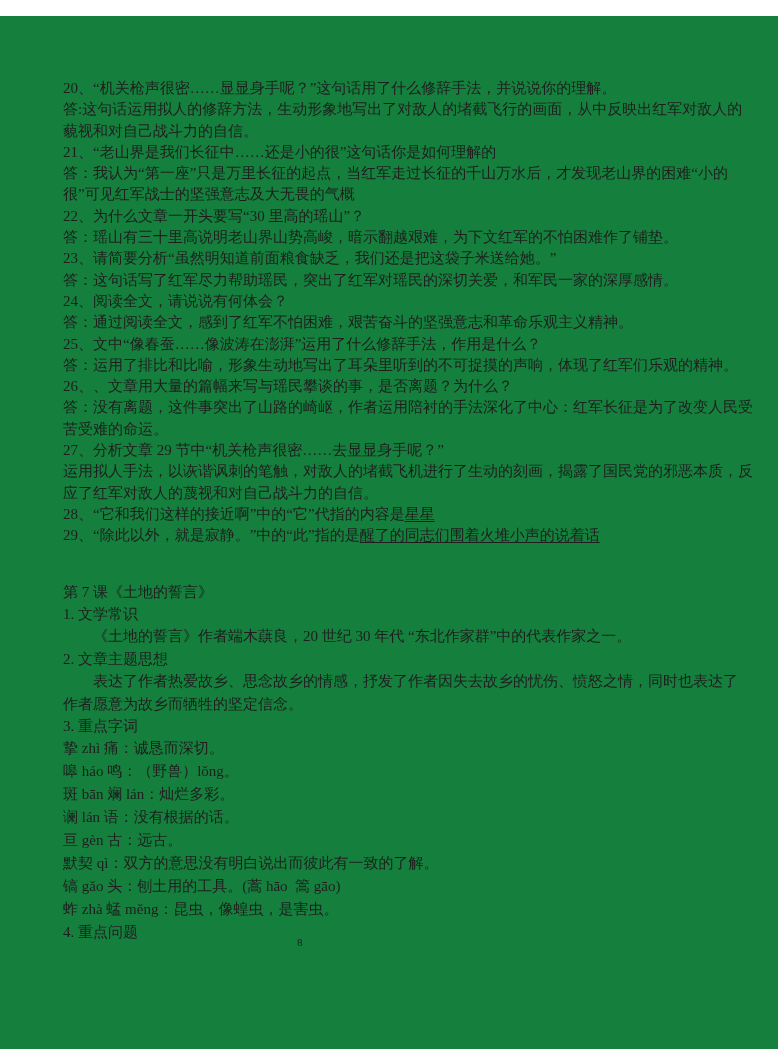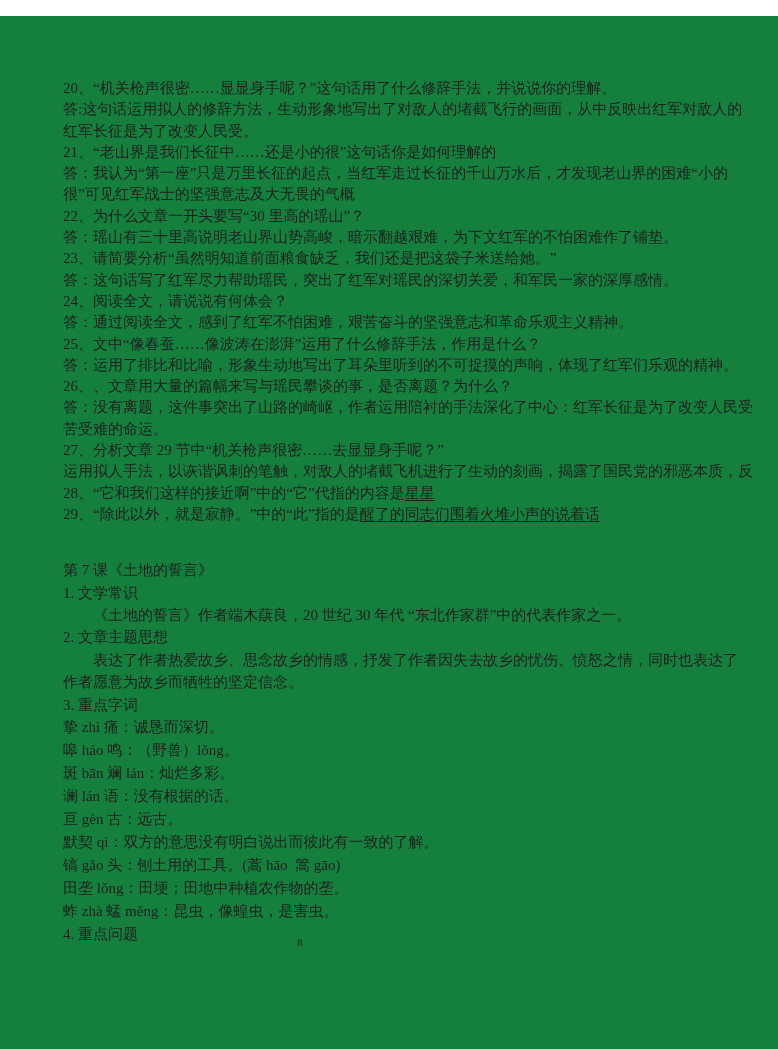--- a/index.html
+++ b/index.html
@@ -45,56 +45,56 @@
   }
 </style>
 </head>
 <body>
 
 <div class="page">
   <div class="doc">
       <div class="section sec-qa">
         <div class="line"><span>20、“机关枪声很密……显显身手呢？”这句话用了什么修辞手法，并说说你的理解。</span></div>
         <div class="line"><span>答:这句话运用拟人的修辞方法，生动形象地写出了对敌人的堵截飞行的画面，从中反映出红军对敌人的</span></div>
-        <div class="line"><span>红军长征是为了改变人民受。</span></div>
+        <div class="line"><span>藐视和对自己战斗力的自信。</span></div>
         <div class="line"><span>21、“老山界是我们长征中……还是小的很”这句话你是如何理解的</span></div>
         <div class="line"><span>答：我认为“第一座”只是万里长征的起点，当红军走过长征的千山万水后，才发现老山界的困难“小的</span></div>
         <div class="line"><span>很”可见红军战士的坚强意志及大无畏的气概</span></div>
         <div class="line"><span>22、为什么文章一开头要写“30 里高的瑶山”？</span></div>
         <div class="line"><span>答：瑶山有三十里高说明老山界山势高峻，暗示翻越艰难，为下文红军的不怕困难作了铺垫。</span></div>
         <div class="line"><span>23、请简要分析“虽然明知道前面粮食缺乏，我们还是把这袋子米送给她。”</span></div>
         <div class="line"><span>答：这句话写了红军尽力帮助瑶民，突出了红军对瑶民的深切关爱，和军民一家的深厚感情。</span></div>
         <div class="line"><span>24、阅读全文，请说说有何体会？</span></div>
         <div class="line"><span>答：通过阅读全文，感到了红军不怕困难，艰苦奋斗的坚强意志和革命乐观主义精神。</span></div>
         <div class="line"><span>25、文中“像春蚕……像波涛在澎湃”运用了什么修辞手法，作用是什么？</span></div>
         <div class="line"><span>答：运用了排比和比喻，形象生动地写出了耳朵里听到的不可捉摸的声响，体现了红军们乐观的精神。</span></div>
         <div class="line"><span>26、、文章用大量的篇幅来写与瑶民攀谈的事，是否离题？为什么？</span></div>
         <div class="line"><span>答：没有离题，这件事突出了山路的崎岖，作者运用陪衬的手法深化了中心：红军长征是为了改变人民受</span></div>
         <div class="line"><span>苦受难的命运。</span></div>
         <div class="line"><span>27、分析文章 29 节中“机关枪声很密……去显显身手呢？”</span></div>
         <div class="line"><span>运用拟人手法，以诙谐讽刺的笔触，对敌人的堵截飞机进行了生动的刻画，揭露了国民党的邪恶本质，反</span></div>
+        <div class="line"><span>应了红军对敌人的蔑视和对自己战斗力的自信。</span></div>
         <div class="line"><span>28、“它和我们这样的接近啊”中的“它”代指的内容是</span><span class="u">星星</span></div>
         <div class="line"><span>29、“除此以外，就是寂静。”中的“此”指的是</span><span class="u">醒了的同志们围着火堆小声的说着话</span></div>
       </div>
       <div class="section sec-intro">
         <div class="line"><span>第 7 课《土地的誓言》</span></div>
         <div class="line"><span>1. 文学常识</span></div>
         <div class="line" style="text-indent: 2em;"><span>《土地的誓言》作者端木蕻良，20 世纪 30 年代 “东北作家群”中的代表作家之一。</span></div>
         <div class="line"><span>2. 文章主题思想</span></div>
         <div class="line" style="text-indent: 2em; text-align: center;"><span>表达了作者热爱故乡、思念故乡的情感，抒发了作者因失去故乡的忧伤、愤怒之情，同时也表达了</span></div>
         <div class="line"><span>作者愿意为故乡而牺牲的坚定信念。</span></div>
         <div class="line"><span>3. 重点字词</span></div>
       </div>
       <div class="section sec-vocab">
         <div class="line"><span>挚 zhì 痛：诚恳而深切。</span></div>
         <div class="line"><span>嗥 háo 鸣：（野兽）lǒng。</span></div>
         <div class="line"><span>斑 bān 斓 lán：灿烂多彩。</span></div>
         <div class="line"><span>谰 lán 语：没有根据的话。</span></div>
         <div class="line"><span>亘 gèn 古：远古。</span></div>
         <div class="line"><span>默契 qì：双方的意思没有明白说出而彼此有一致的了解。</span></div>
         <div class="line"><span>镐 gǎo 头：刨土用的工具。(蒿 hāo  篙 gāo)</span></div>
-        <div class="line"><span>田垄 lǒng：田埂；田地中种植农作物的垄。</span></div>
         <div class="line"><span>蚱 zhà 蜢 měng：昆虫，像蝗虫，是害虫。</span></div>
         <div class="line"><span>4. 重点问题</span></div>
       </div>
     </div>
   <span class="pageno">8</span>
 </div>
 
 </body></html>

